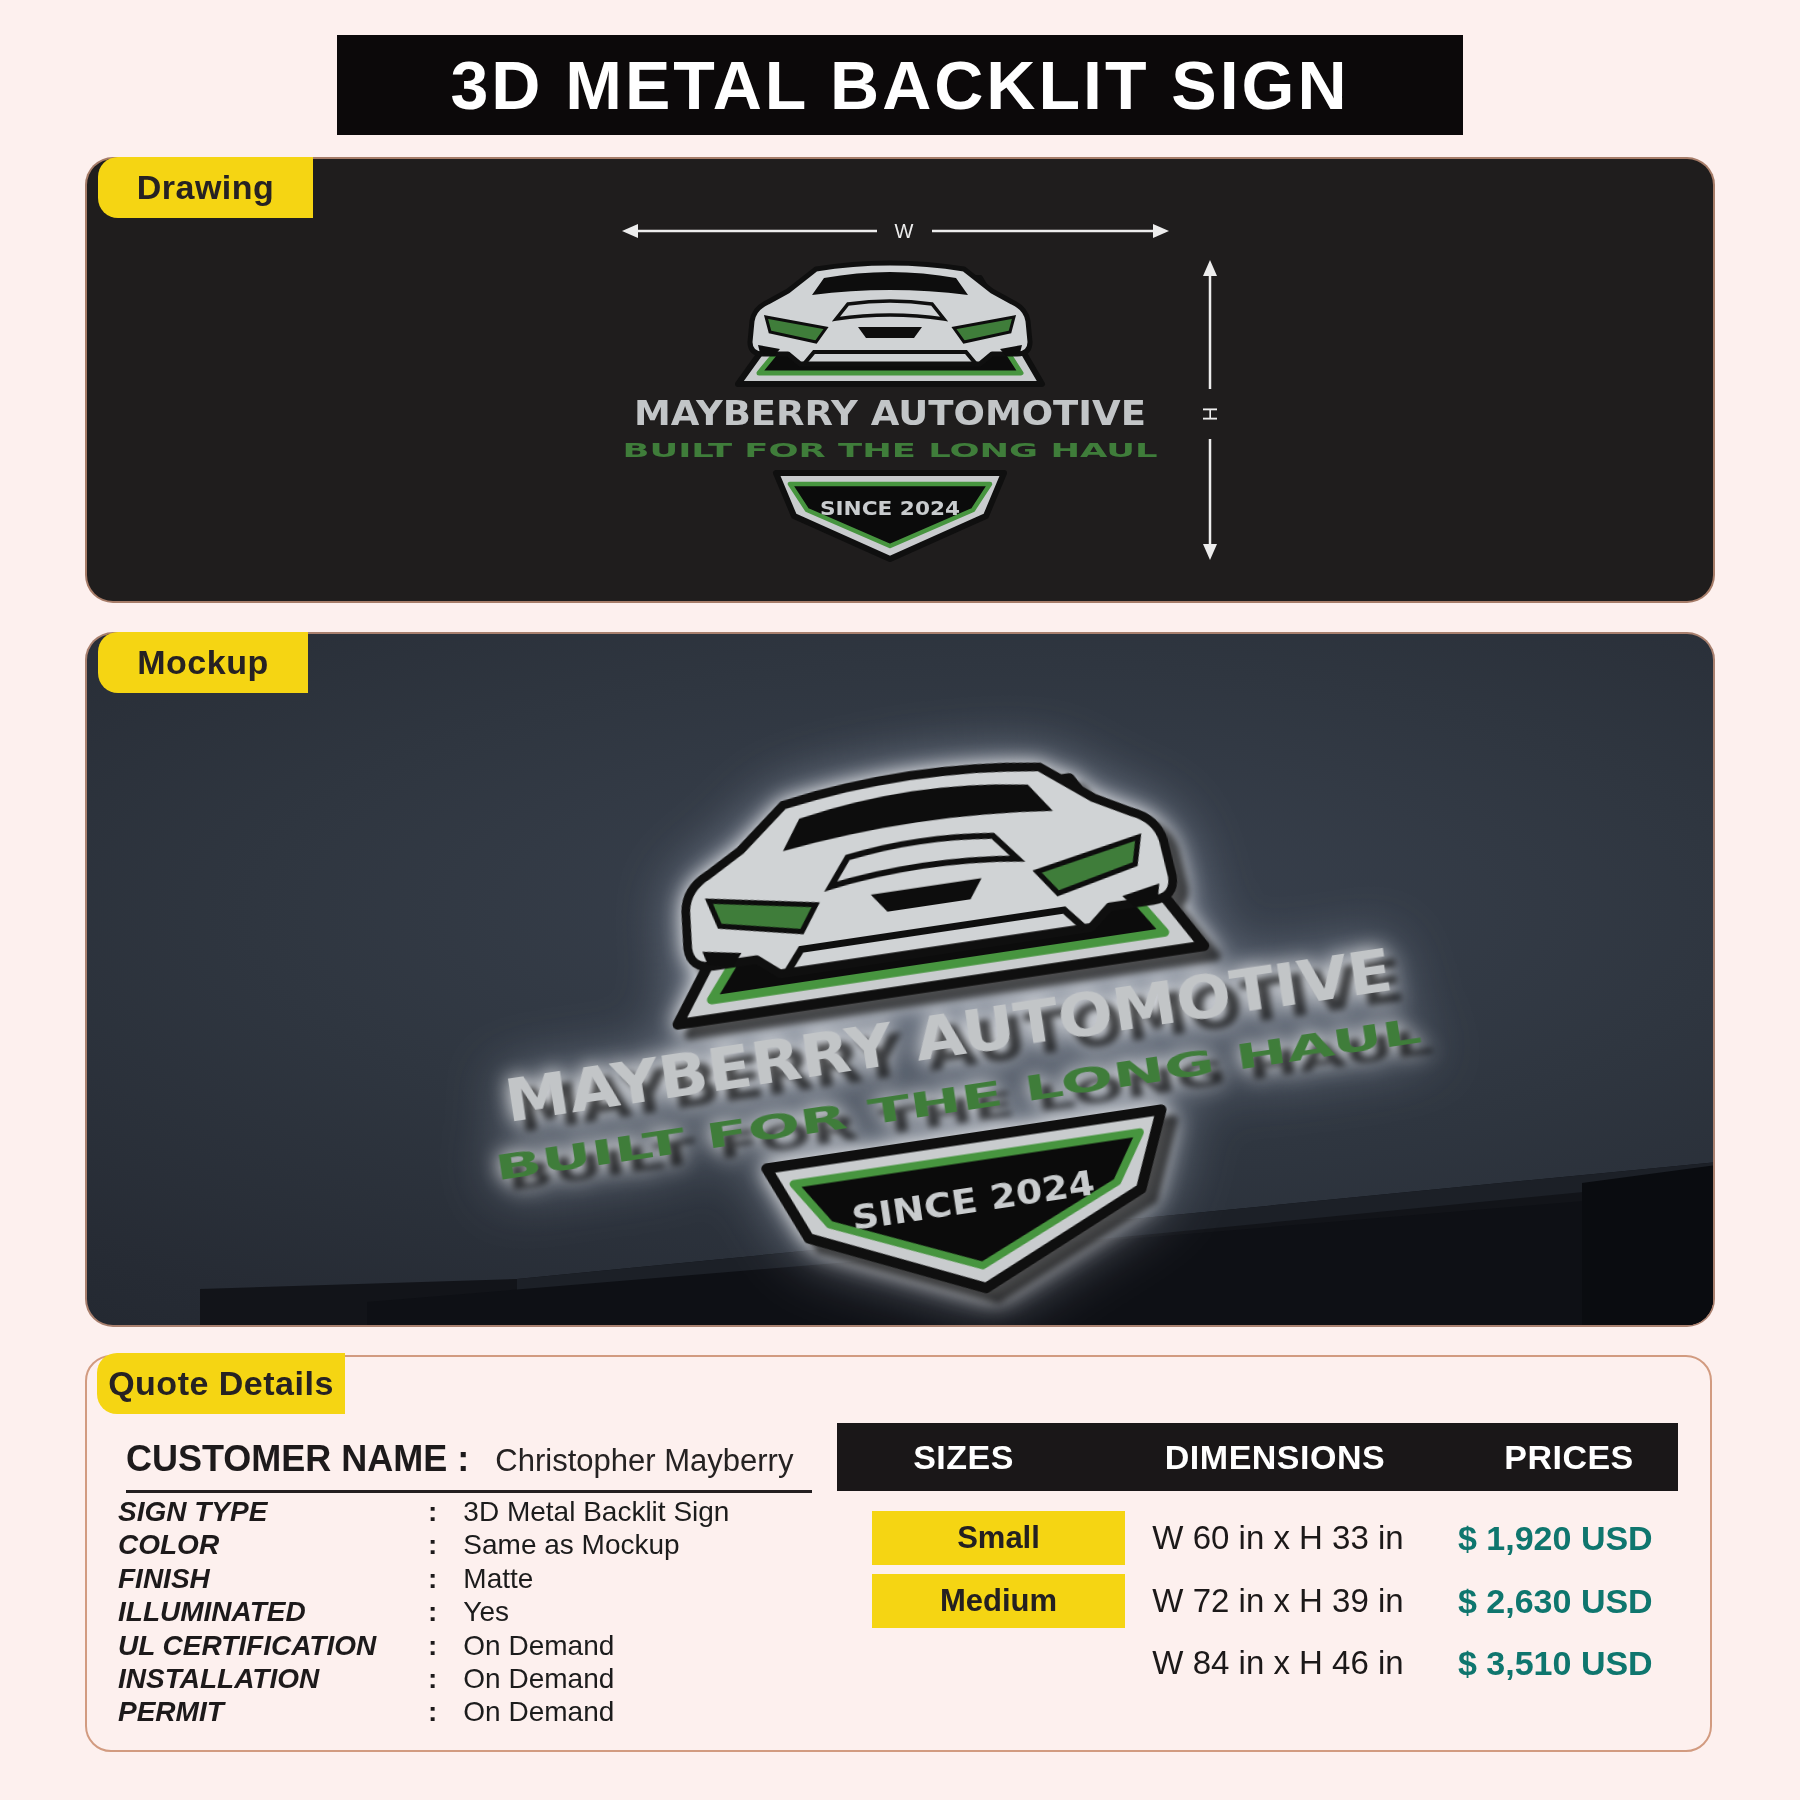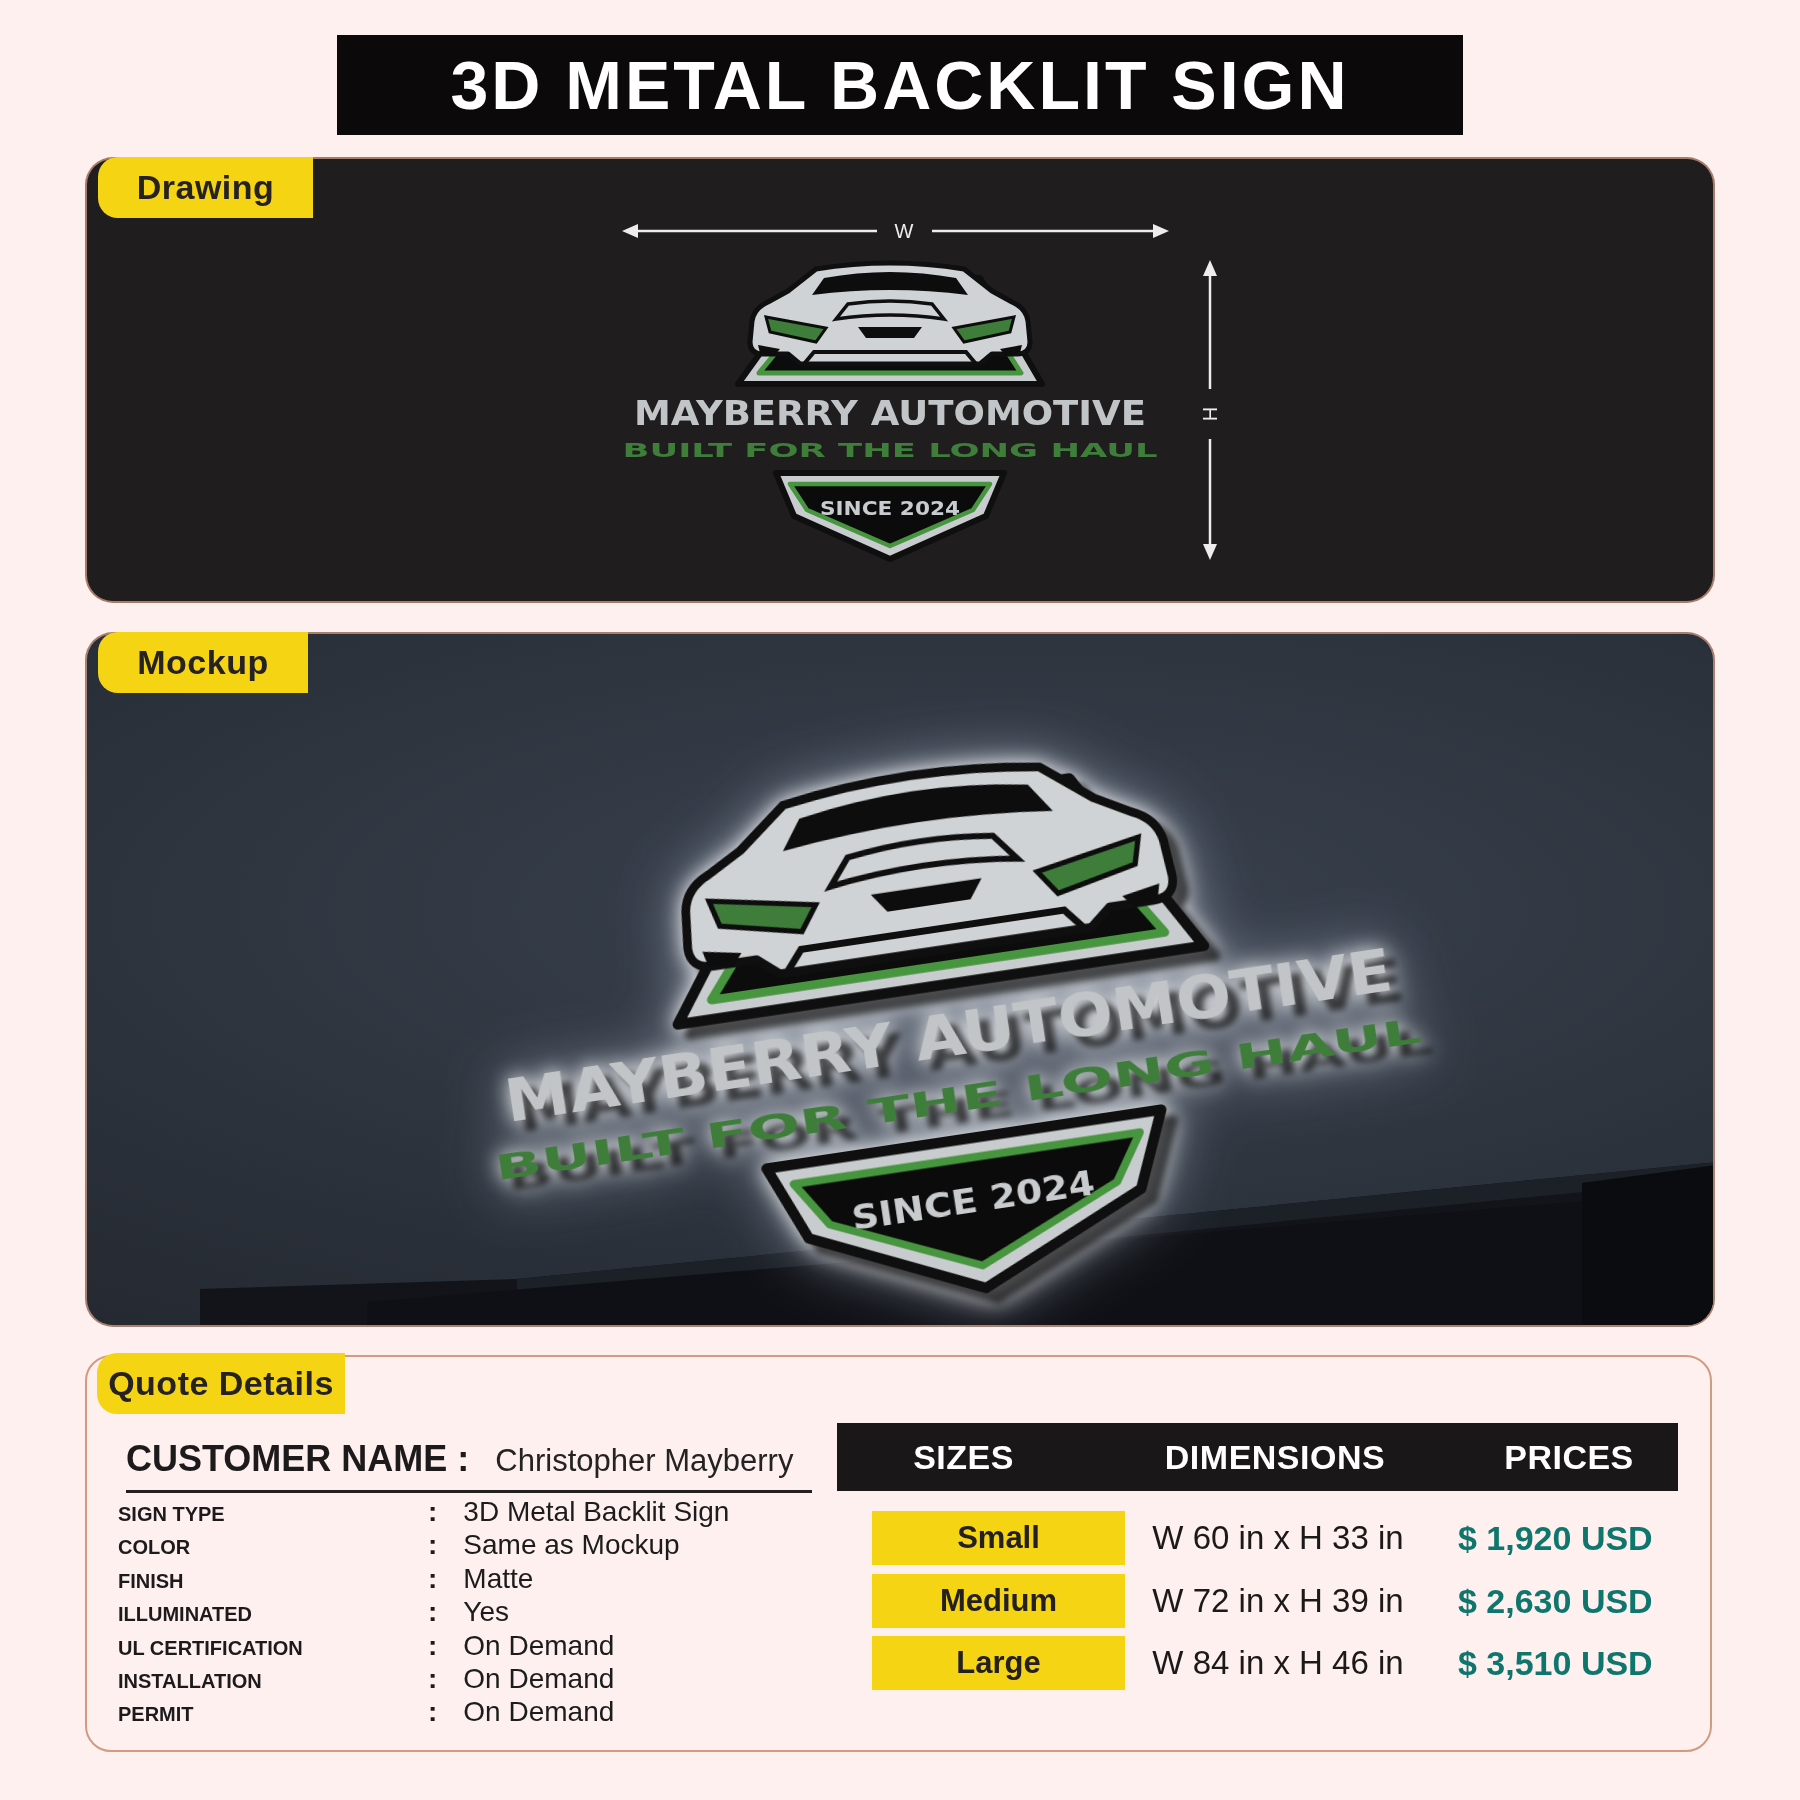--- a/index.html
+++ b/index.html
@@ -45,21 +45,21 @@
   .quote-box{position:absolute;left:85px;top:1355px;width:1627px;height:397px;
              border:2px solid #d29b80;border-radius:26px;box-sizing:border-box;background:transparent;}
   .customer-row{position:absolute;left:126px;top:1438px;display:flex;align-items:baseline;
                 border-bottom:3px solid #241f20;padding-bottom:10px;width:686px;}
   .customer-row .c-label{font-size:36px;font-weight:800;color:#1d1a1b;}
   .customer-row .c-colon{font-size:36px;font-weight:800;margin:0 14px 0 10px;}
   .customer-row .c-value{font-size:31px;font-weight:500;color:#252222;margin-left:12px;}
 
   .details{position:absolute;left:118px;top:1496px;}
   .detail-row{display:flex;align-items:baseline;height:33.4px;}
-  .d-label{display:inline-block;width:310px;font-size:20px;font-weight:800;color:#1d1a1b;}
+  .d-label{display:inline-block;width:310px;font-size:28px;font-weight:800;color:#1d1a1b;font-style:italic;}
   .d-colon{font-size:28px;font-weight:800;}
   .d-value{font-size:28px;font-weight:400;color:#1c1c1c;margin-left:26px;}
 
   .size-table-header{position:absolute;left:837px;top:1423px;width:841px;height:68px;background:#1a1718;
       display:grid;grid-template-columns:253px 370px auto;align-items:center;}
   .size-table-header span{color:#fff;font-size:34px;font-weight:800;text-align:center;letter-spacing:.5px;}
   .size-chip{position:absolute;left:840px;width:253px;height:54px;background:#f5d513;
       display:flex;align-items:center;justify-content:center;font-size:31px;font-weight:800;color:#242021;margin-left:32px;}
   .dim-cell{position:absolute;left:1093px;width:370px;text-align:center;font-size:33px;font-weight:500;
       color:#1c1919;line-height:54px;}
@@ -200,17 +200,16 @@
   </div>
 
   <div class="size-chip row-small">Small</div>
   <div class="dim-cell row-small">W 60 in x H 33 in</div>
   <div class="price-cell row-small">$ 1,920 USD</div>
 
   <div class="size-chip row-medium">Medium</div>
   <div class="dim-cell row-medium">W 72 in x H 39 in</div>
   <div class="price-cell row-medium">$ 2,630 USD</div>
 
-  <div class="size-chip row-large">Large</div>
   <div class="dim-cell row-large">W 84 in x H 46 in</div>
   <div class="price-cell row-large">$ 3,510 USD</div>
 
 </div>
 
 </body></html>

